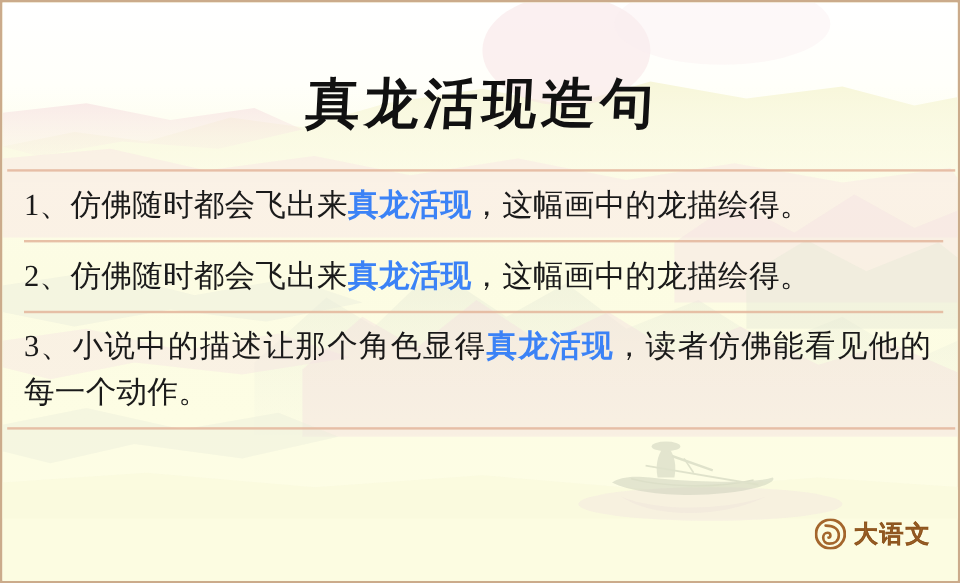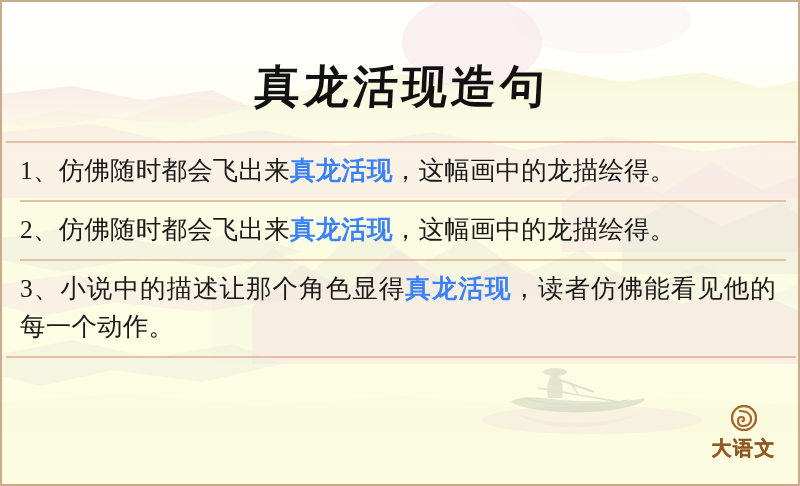--- a/index.html
+++ b/index.html
@@ -119,21 +119,20 @@
 
   
   #logo {
     position: absolute;
     right: 22px;
     bottom: 26px;
     display: flex;
     align-items: center;
     gap: 7px;
     z-index: 8;
-    flex-direction: column;
   }
 
   #logo-mark {
     width: 26px;
     height: 26px;
     flex: 0 0 26px;
   }
 
   #logo-text {
     font-family: "DejaVu Sans", "Liberation Sans", sans-serif;

